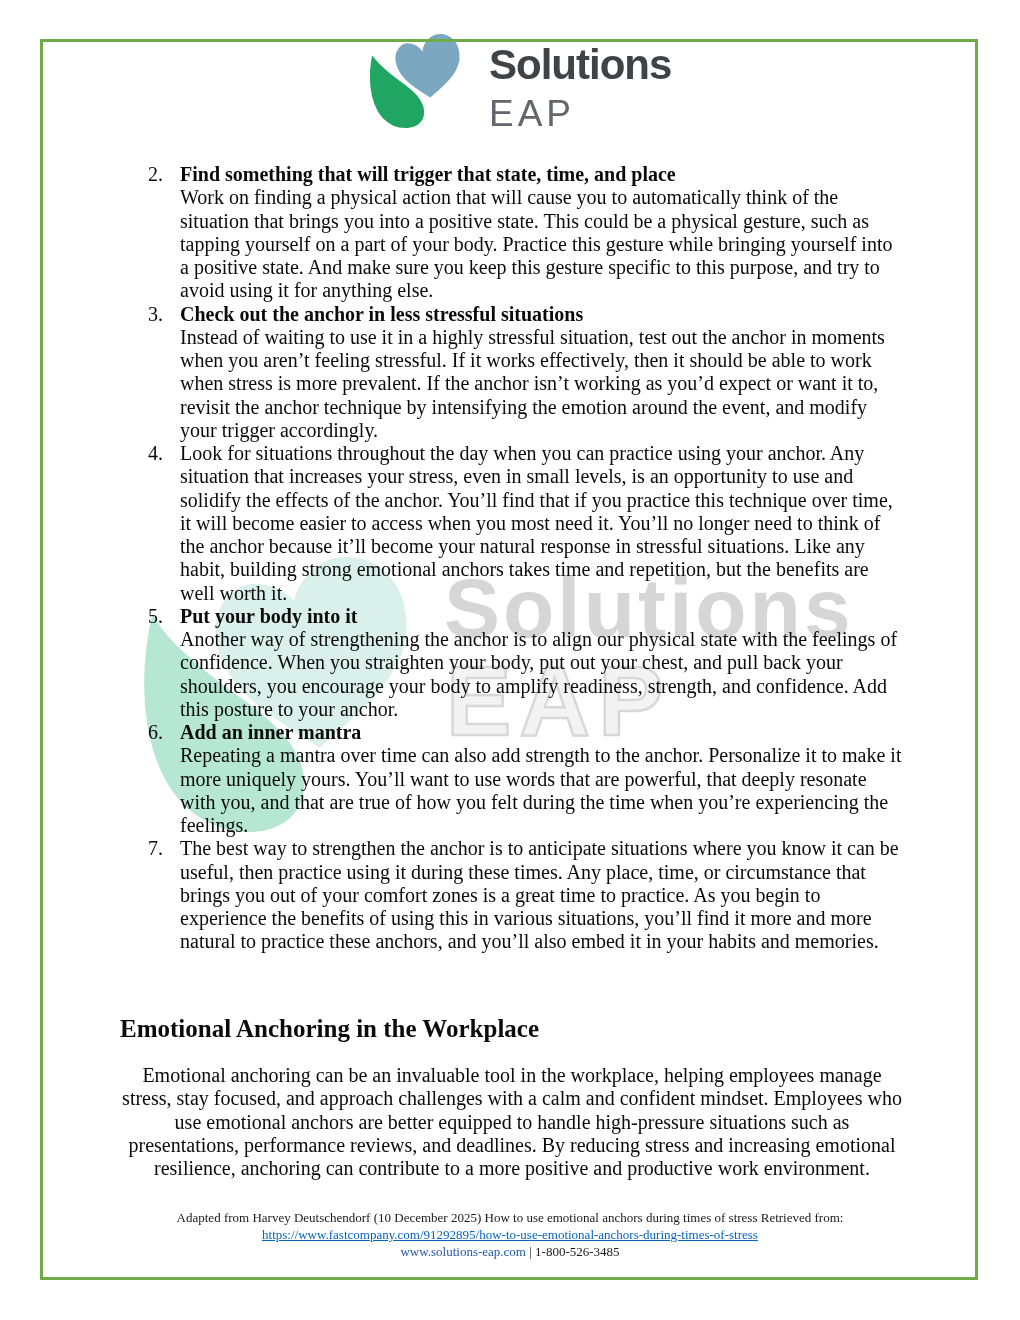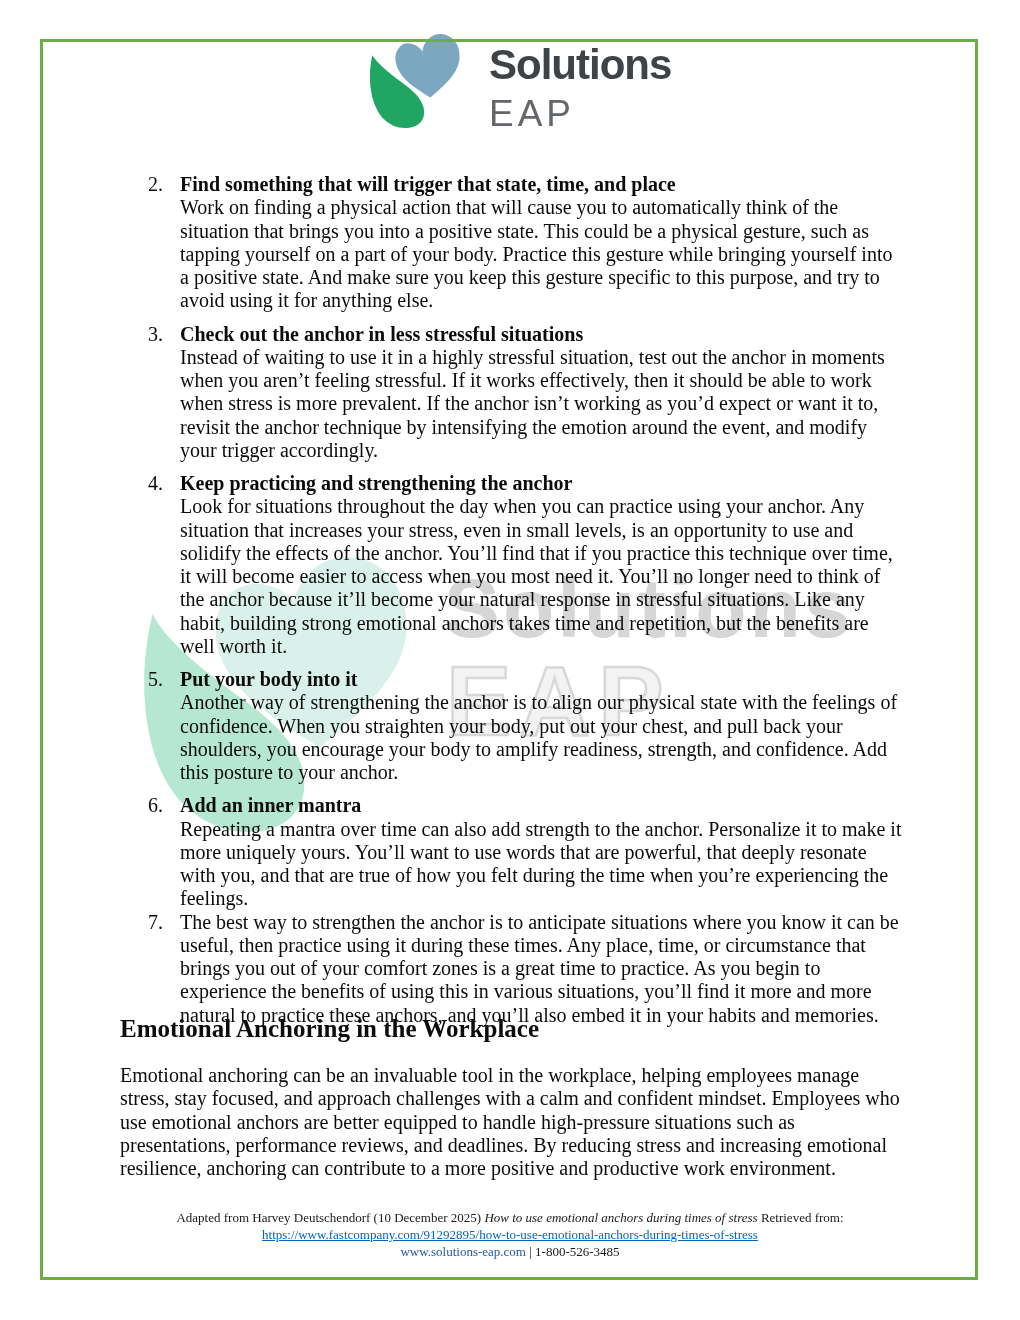--- a/index.html
+++ b/index.html
@@ -43,35 +43,35 @@
     position:absolute;left:446px;top:652px;
     font-family:"Liberation Sans",sans-serif;font-weight:bold;font-size:98px;
     letter-spacing:8px;line-height:1;color:#F3F3F3;
     -webkit-text-stroke:2.5px #D8D8D8;
   }
   
   .list{position:absolute;left:120px;top:163px;width:784px;z-index:1;
         font-size:20px;line-height:23.25px;}
   .item{position:relative;padding-left:60px;}
   .item .num{position:absolute;left:28px;top:0;}
-  .item .title{font-weight:bold;margin-top:10px;}
+  .item .title{font-weight:bold;}
   .section-heading{
     position:absolute;left:120px;top:1015px;width:784px;z-index:1;
     font-weight:bold;font-size:25px;line-height:27px;
   }
   .paragraph{
     position:absolute;left:120px;top:1064px;width:784px;z-index:1;
-    font-size:20px;line-height:23.25px;
+    font-size:20px;line-height:23.25px;text-align:center;
   }
   
   .footer{
     position:absolute;left:40px;width:940px;top:1209px;z-index:1;
     text-align:center;font-size:13px;line-height:17px;color:#1a1a1a;
   }
-  .footer .italic{font-style:italic;}
+  .footer .italic{}
   .footer a.source-link{color:var(--link-blue);}
   .footer .site{color:var(--site-blue);text-decoration:none;}
   .footer .sep{color:#1a1a1a;}
 </style>
 </head>
 <body>
 
 <div class="page">
 
   <div class="watermark">
@@ -106,21 +106,20 @@
         <div class="title">Find something that will trigger that state, time, and place</div>
         <div class="body">Work on finding a physical action that will cause you to automatically think of the situation that brings you into a positive state. This could be a physical gesture, such as tapping yourself on a part of your body. Practice this gesture while bringing yourself into a positive state. And make sure you keep this gesture specific to this purpose, and try to avoid using it for anything else.</div>
       </div>
       <div class="item">
         <span class="num">3.</span>
         <div class="title">Check out the anchor in less stressful situations</div>
         <div class="body">Instead of waiting to use it in a highly stressful situation, test out the anchor in moments when you aren’t feeling stressful. If it works effectively, then it should be able to work when stress is more prevalent. If the anchor isn’t working as you’d expect or want it to, revisit the anchor technique by intensifying the emotion around the event, and modify your trigger accordingly.</div>
       </div>
       <div class="item">
         <span class="num">4.</span>
-        <div class="title">Keep practicing and strengthening the anchor</div>
         <div class="body">Look for situations throughout the day when you can practice using your anchor. Any situation that increases your stress, even in small levels, is an opportunity to use and solidify the effects of the anchor. You’ll find that if you practice this technique over time, it will become easier to access when you most need it. You’ll no longer need to think of the anchor because it’ll become your natural response in stressful situations. Like any habit, building strong emotional anchors takes time and repetition, but the benefits are well worth it.</div>
       </div>
       <div class="item">
         <span class="num">5.</span>
         <div class="title">Put your body into it</div>
         <div class="body">Another way of strengthening the anchor is to align our physical state with the feelings of confidence. When you straighten your body, put out your chest, and pull back your shoulders, you encourage your body to amplify readiness, strength, and confidence. Add this posture to your anchor.</div>
       </div>
       <div class="item">
         <span class="num">6.</span>
         <div class="title">Add an inner mantra</div>

